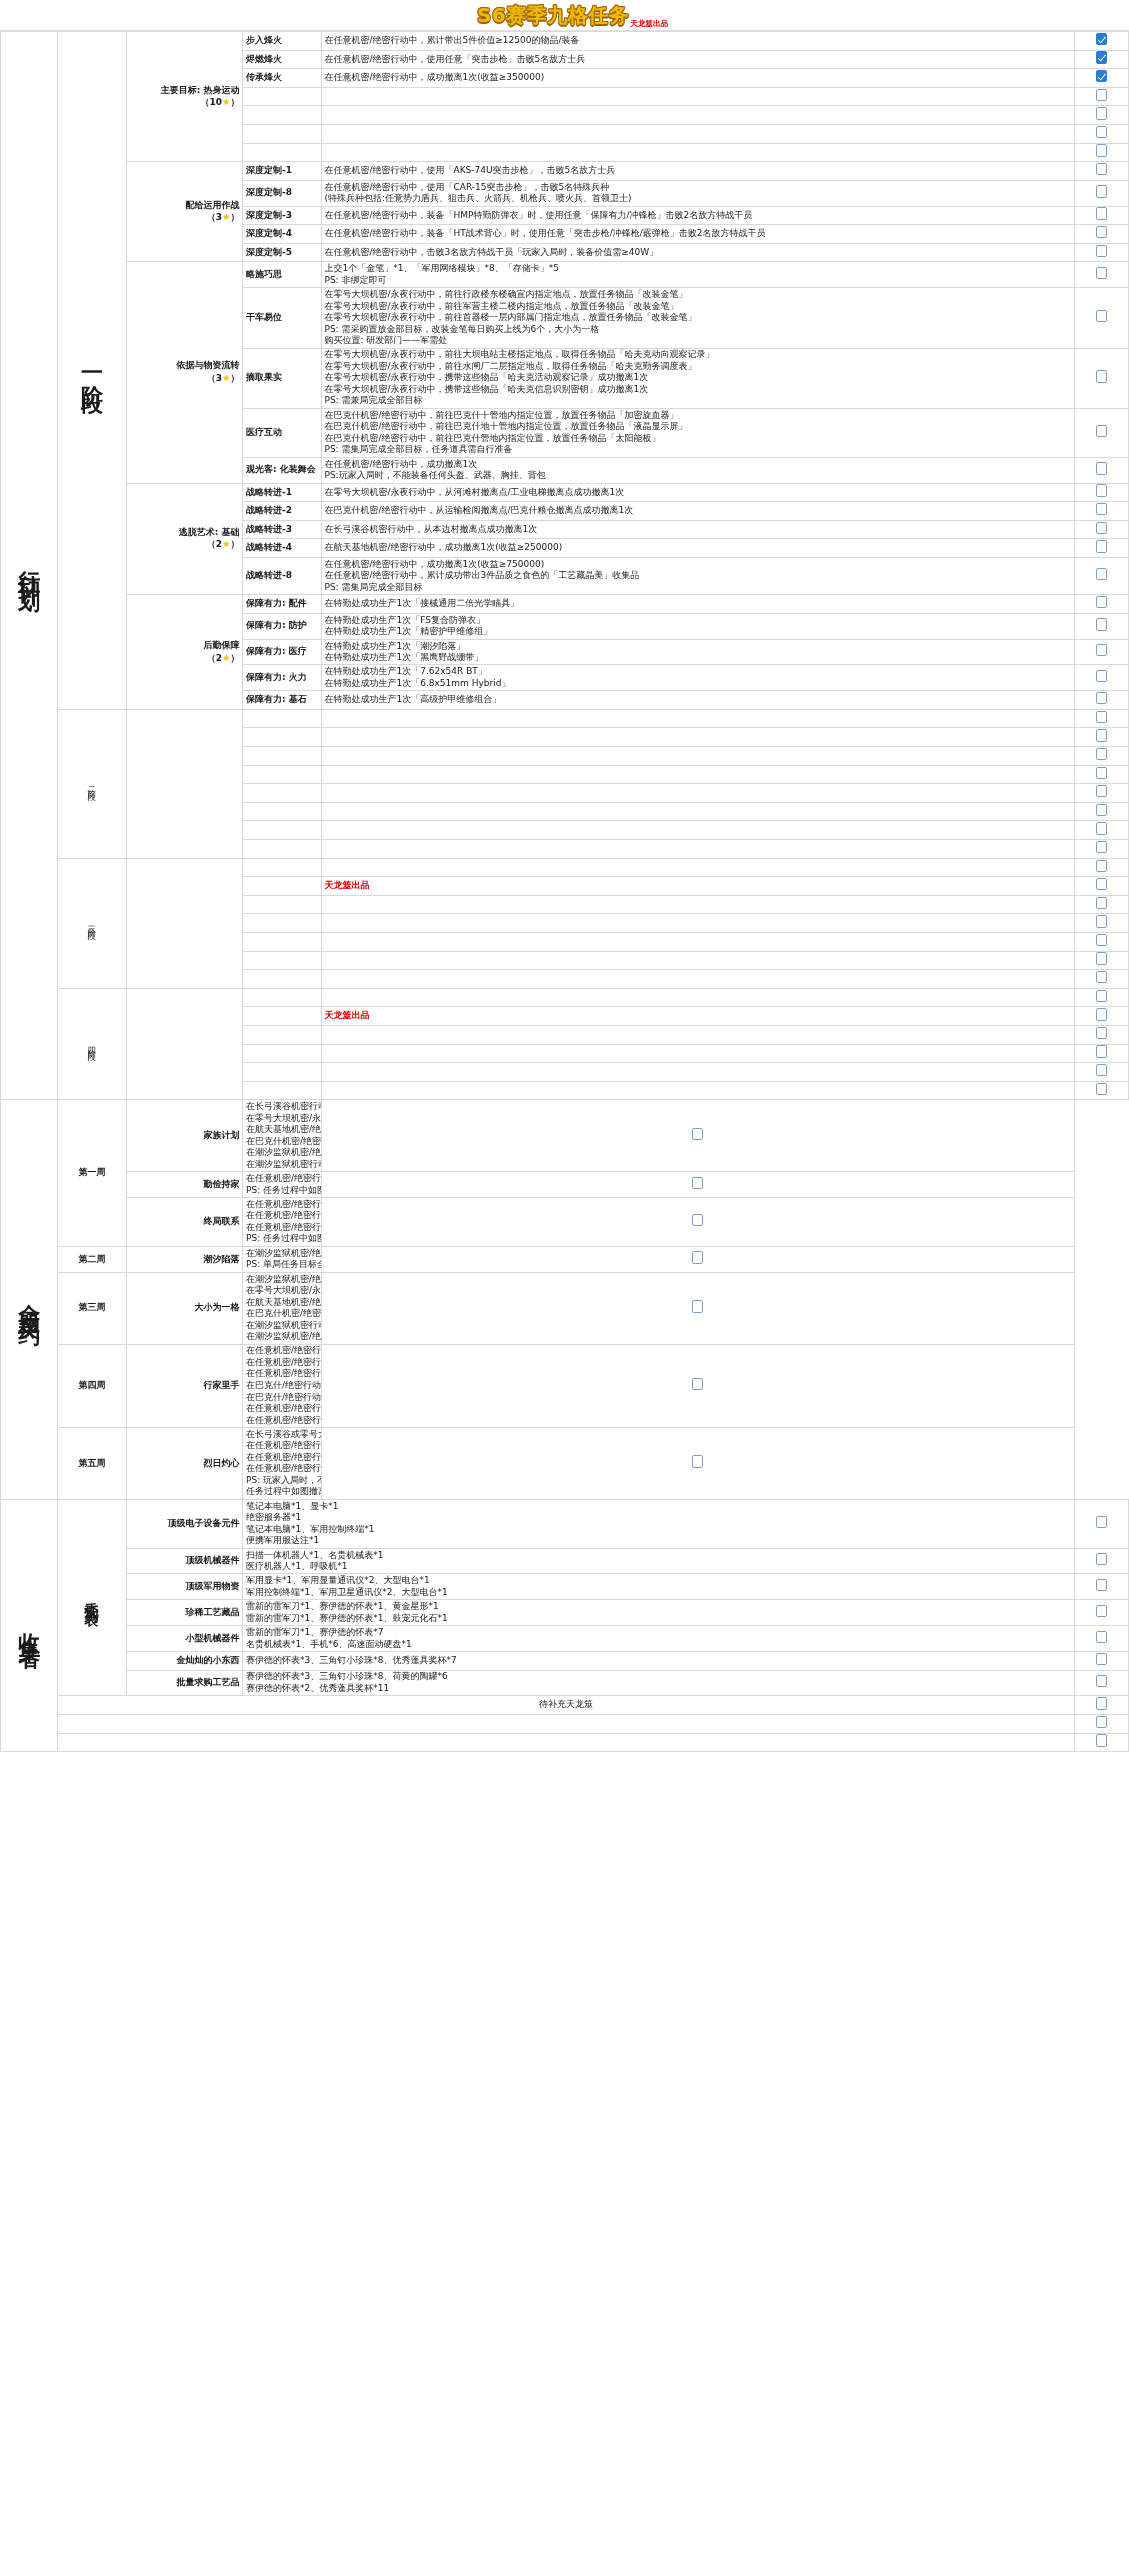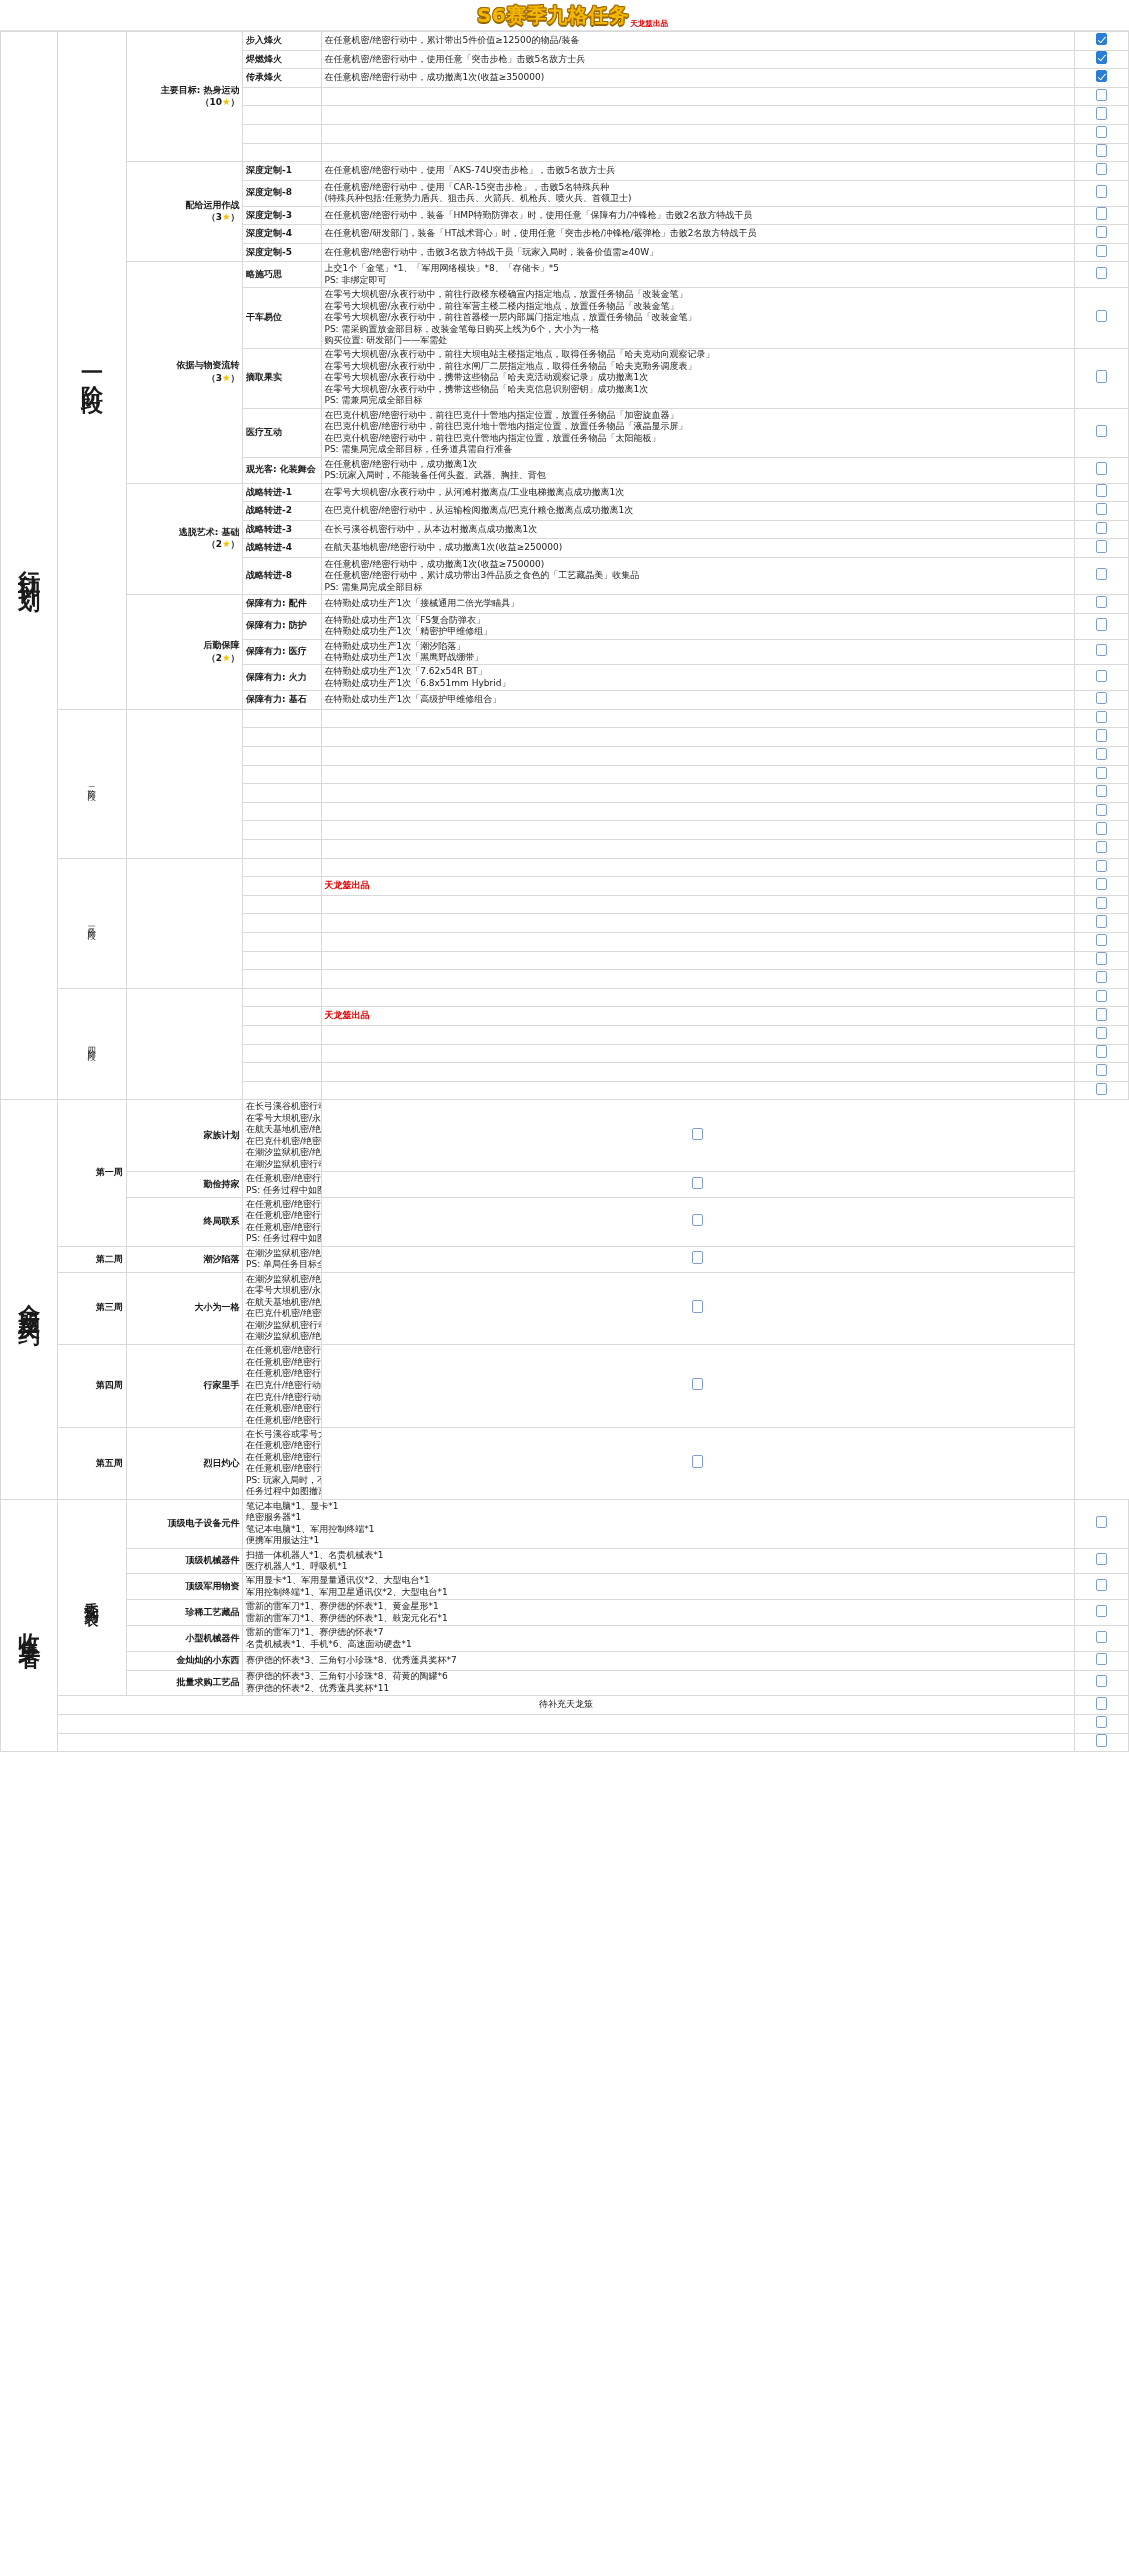--- a/index.html
+++ b/index.html
@@ -51,21 +51,21 @@
     line-height:1;
     margin:0 auto;
   }
   .vert-sm{
     writing-mode:vertical-rl;
     text-orientation:upright;
     font-size:8.5px;letter-spacing:2.8px;text-align:center;
     line-height:1;margin:0 auto;
   }
   td.ctr{text-align:center;}
-  td.stage-cell{text-align:right;font-size:12.3px;font-weight:bold;font-family:Liberation Serif, serif;}
+  td.stage-cell{text-align:center;font-size:12.3px;font-weight:bold;font-family:Liberation Serif, serif;}
   td.group-cell{text-align:right;font-weight:bold;font-size:9.5px;}
   td.name-cell{font-weight:bold;font-size:9.5px;padding-left:4.7px;}
   td.desc-cell{padding-left:5.7px;font-size:9px;}
   .star{color:#f2c200;font-size:9.5px;}
   .red{color:#e00000;font-weight:bold;}
   .desc-line{display:block;white-space:nowrap;}
 
   
   .cb{
     width:10.4px;height:12.3px;border:0.9px solid #7c9ec9;border-radius:1.9px;
@@ -173,21 +173,21 @@
         <tr>
           <td class="name-cell">深度定制-3</td>
           <td class="desc-cell">
             <span class="desc-line">在任意机密/绝密行动中，装备「HMP特勤防弹衣」时，使用任意「保障有力/冲锋枪」击败2名敌方特战干员</span>
           </td>
           <td class="ctr"><span class="cb"></span></td>
         </tr>
         <tr>
           <td class="name-cell">深度定制-4</td>
           <td class="desc-cell">
-            <span class="desc-line">在任意机密/研发部门，装备「HT战术背心」时，使用任意「突击步枪/冲锋枪/霰弹枪」击败2名敌方特战干员</span>
+            <span class="desc-line">在任意机密/绝密行动中，装备「HT战术背心」时，使用任意「突击步枪/冲锋枪/霰弹枪」击败2名敌方特战干员</span>
           </td>
           <td class="ctr"><span class="cb"></span></td>
         </tr>
         <tr>
           <td class="name-cell">深度定制-5</td>
           <td class="desc-cell">
             <span class="desc-line">在任意机密/绝密行动中，击败3名敌方特战干员「玩家入局时，装备价值需≥40W」</span>
           </td>
           <td class="ctr"><span class="cb"></span></td>
         </tr>

